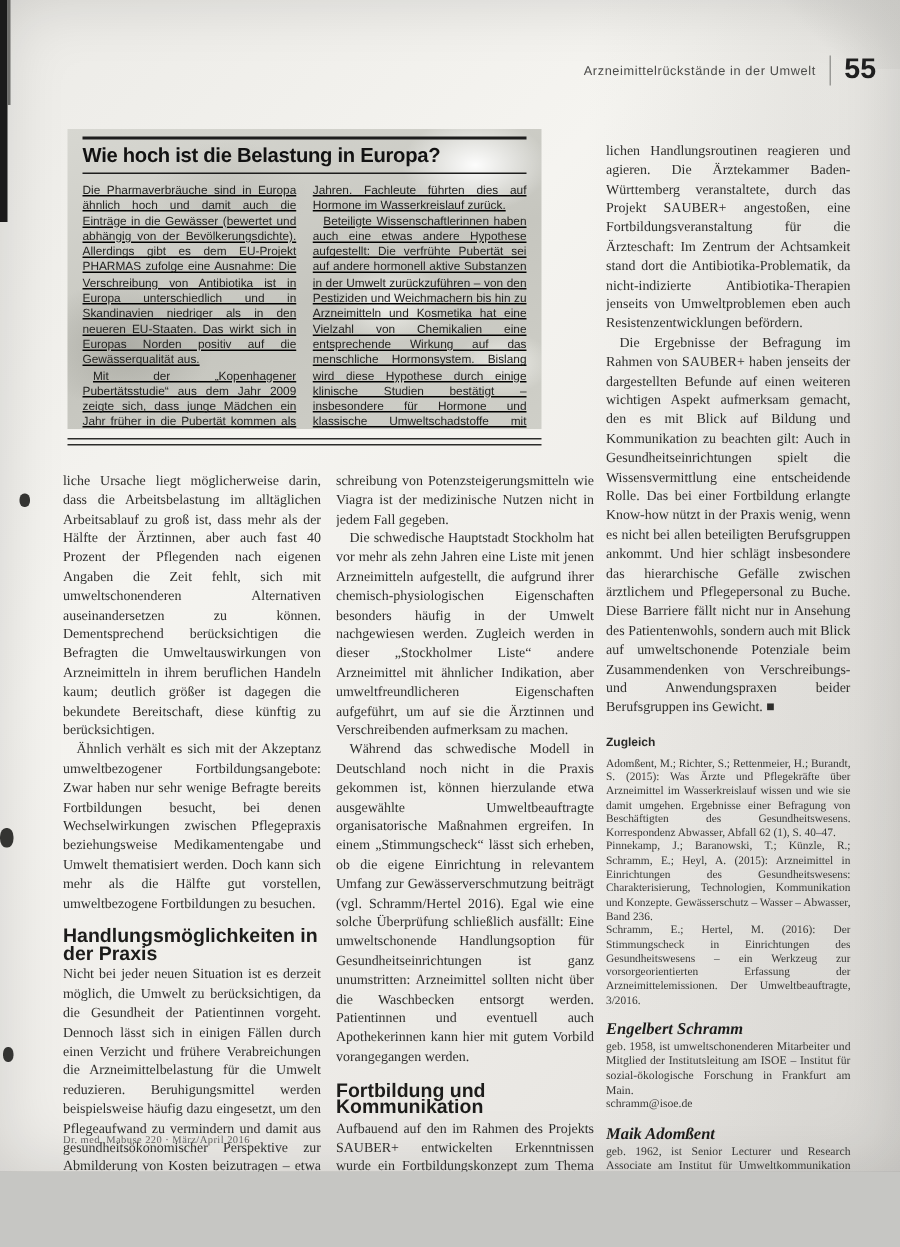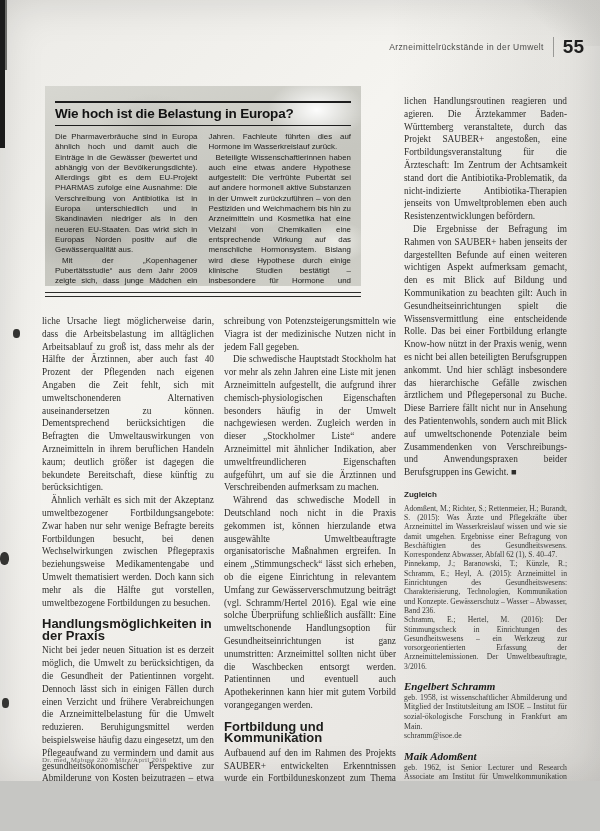--- a/index.html
+++ b/index.html
@@ -19,31 +19,31 @@
   .corner-fold{position:absolute;right:0;top:0;width:80px;height:46px;
         background:linear-gradient(225deg,#d2d1cd 0%,rgba(210,209,205,0) 65%);}
   
   .running-head{position:absolute;top:36px;right:16px;display:flex;align-items:center;gap:9px;
         font-family:"Liberation Sans",sans-serif;}
   .running-title{font-size:8.5px;color:#4a4a48;letter-spacing:0.4px;}
   .head-divider{width:1px;height:20px;background:#999996;}
   .page-number{font-size:19px;font-weight:bold;color:#1f1f1f;}
   
   .infobox{position:absolute;left:45px;top:86px;width:316px;height:200px;box-sizing:border-box;
-        padding:15px 10px 0 10px;overflow:hidden;
+        padding:5px 10px 0 10px;overflow:hidden;
         background:
           radial-gradient(70px 45px at 86% 12%, rgba(255,255,255,0.95), rgba(255,255,255,0) 70%),
           radial-gradient(55px 38px at 68% 58%, rgba(250,250,246,0.85), rgba(250,250,246,0) 70%),
           radial-gradient(46px 30px at 92% 78%, rgba(245,245,240,0.8), rgba(245,245,240,0) 70%),
           radial-gradient(85px 62px at 12% 72%, rgba(140,140,132,0.45), rgba(140,140,132,0) 70%),
           radial-gradient(75px 52px at 34% 22%, rgba(185,185,178,0.6), rgba(185,185,178,0) 70%),
           linear-gradient(160deg,#d7d7d1 0%,#c6c6bf 55%,#cfcfc8 100%);}
   .infobox-title{font-family:"Liberation Sans",sans-serif;font-weight:bold;font-size:13.5px;color:#121212;
         border-top:2px solid #1d1d1d;border-bottom:1px solid #1d1d1d;padding:3px 0 4px 0;letter-spacing:-0.2px;}
-  .infobox-cols{display:flex;gap:11px;margin-top:6px;}
+  .infobox-cols{display:flex;gap:11px;margin-top:6px;text-decoration:underline;}
   .infobox-col{flex:1;font-family:"Liberation Sans",sans-serif;font-size:7.9px;line-height:10.3px;
         color:#222220;text-align:justify;}
   .infobox-col p{margin:0;}
   p.bindent{text-indent:7px;}
   .box-bottom-rule{position:absolute;left:45px;top:292px;width:316px;height:3px;
         border-top:1px solid #2c2c2a;border-bottom:1px solid #2c2c2a;}
   
   .col{position:absolute;text-align:justify;color:#2e2e2c;font-size:9.3px;line-height:12.8px;overflow:hidden;}
   .col p{margin:0;}
   .col p.indent{text-indent:9px;}
@@ -115,21 +115,21 @@
     <p>lichen Handlungsroutinen reagieren und agieren. Die Ärztekammer Baden-Württemberg veranstaltete, durch das Projekt SAUBER+ angestoßen, eine Fortbildungsveranstaltung für die Ärzteschaft: Im Zentrum der Achtsamkeit stand dort die Antibiotika-Problematik, da nicht-indizierte Antibiotika-Therapien jenseits von Umweltproblemen eben auch Resistenzentwicklungen befördern.</p>
     <p class="indent">Die Ergebnisse der Befragung im Rahmen von SAUBER+ haben jenseits der dargestellten Befunde auf einen weiteren wichtigen Aspekt aufmerksam gemacht, den es mit Blick auf Bildung und Kommunikation zu beachten gilt: Auch in Gesundheitseinrichtungen spielt die Wissensvermittlung eine entscheidende Rolle. Das bei einer Fortbildung erlangte Know-how nützt in der Praxis wenig, wenn es nicht bei allen beteiligten Berufsgruppen ankommt. Und hier schlägt insbesondere das hierarchische Gefälle zwischen ärztlichem und Pflegepersonal zu Buche. Diese Barriere fällt nicht nur in Ansehung des Patientenwohls, sondern auch mit Blick auf umweltschonende Potenziale beim Zusammendenken von Verschreibungs- und Anwendungspraxen beider Berufsgruppen ins Gewicht. ■</p>
 
     <div class="lit-head">Zugleich</div>
     <p class="ref">Adomßent, M.; Richter, S.; Rettenmeier, H.; Burandt, S. (2015): Was Ärzte und Pflegekräfte über Arzneimittel im Wasserkreislauf wissen und wie sie damit umgehen. Ergebnisse einer Befragung von Beschäftigten des Gesundheitswesens. Korrespondenz Abwasser, Abfall 62 (1), S. 40–47.</p>
     <p class="ref">Pinnekamp, J.; Baranowski, T.; Künzle, R.; Schramm, E.; Heyl, A. (2015): Arzneimittel in Einrichtungen des Gesundheitswesens: Charakterisierung, Technologien, Kommunikation und Konzepte. Gewässerschutz – Wasser – Abwasser, Band 236.</p>
     <p class="ref">Schramm, E.; Hertel, M. (2016): Der Stimmungscheck in Einrichtungen des Gesundheitswesens – ein Werkzeug zur vorsorgeorientierten Erfassung der Arzneimittelemissionen. Der Umweltbeauftragte, 3/2016.</p>
 
     <div class="author">
       <div class="author-name">Engelbert Schramm</div>
-      <div class="author-bio">geb. 1958, ist wissenschaftlicher Abmilderung und Mitglied der Institutsleitung am ISOE – Institut für sozial-ökologische Forschung in Frankfurt am Main.</div>
+      <div class="author-bio">geb. 1958, ist umweltschonenderen Mitarbeiter und Mitglied der Institutsleitung am ISOE – Institut für sozial-ökologische Forschung in Frankfurt am Main.</div>
       <div class="author-email">schramm@isoe.de</div>
     </div>
 
     <div class="author">
       <div class="author-name">Maik Adomßent</div>
       <div class="author-bio">geb. 1962, ist Senior Lecturer und Research Associate am Institut für Umweltkommunikation der Leuphana Universität Lüneburg.</div>
       <div class="author-email">adomssent@uni.leuphana.de</div>
     </div>
   </div>
 

